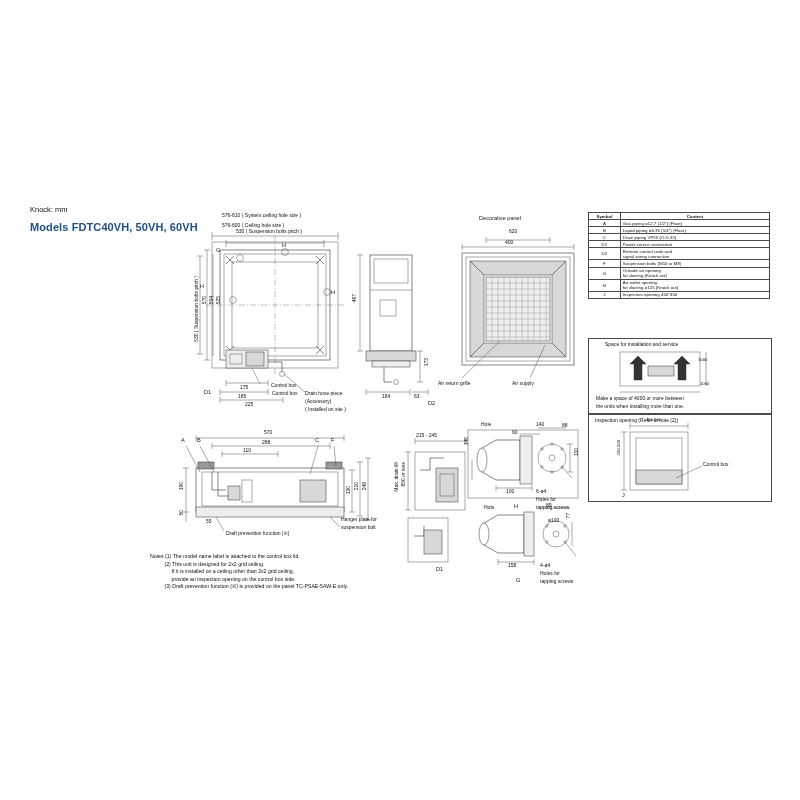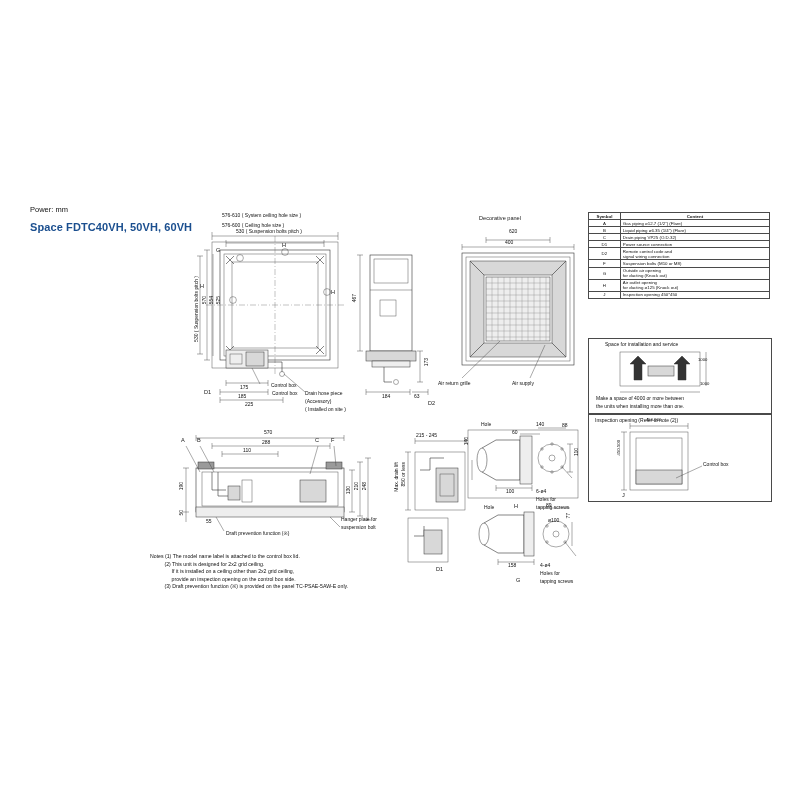--- a/index.html
+++ b/index.html
@@ -93,22 +93,22 @@
   .filllight { fill: #eeeeee; stroke: #333; stroke-width: 0.5; }
   .fillwhite { fill: #ffffff; stroke: #333; stroke-width: 0.5; }
   .filldark { fill: #9a9a9a; stroke: #333; stroke-width: 0.5; }
   .arrowhead { fill: #333; }
 </style>
 </head>
 <body>
 
 <div class="sheet">
 
-  <div class="abs unit-label">Power: mm</div>
-  <div class="abs models-title">Space FDTC40VH, 50VH, 60VH</div>
+  <div class="abs unit-label">Knock: mm</div>
+  <div class="abs models-title">Models FDTC40VH, 50VH, 60VH</div>
 
   <svg width="800" height="800">
 
     <rect class="ln-thin" x="212" y="242" width="126" height="126"></rect>
 
     <rect class="ln" x="220" y="250" width="110" height="110"></rect>
     <rect class="ln-thin" x="224" y="254" width="102" height="102"></rect>
 
     <rect class="ln-thin" x="232" y="262" width="86" height="86"></rect>
 

